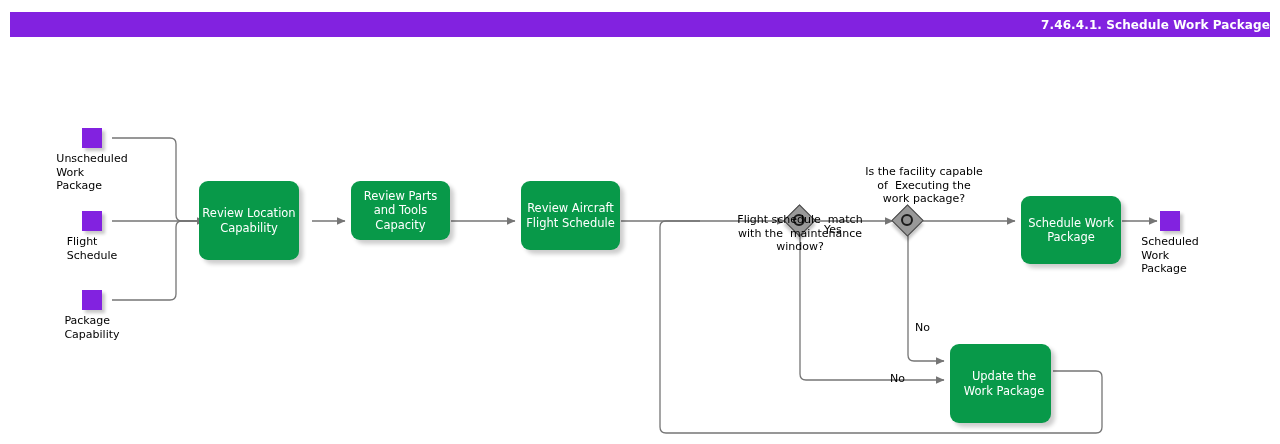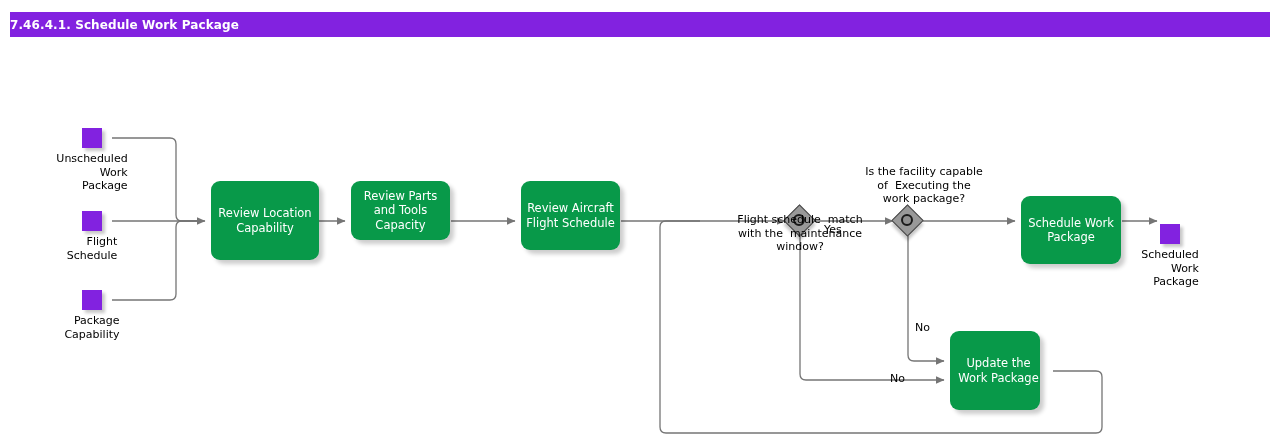--- a/index.html
+++ b/index.html
@@ -22,21 +22,21 @@
   
   .title-bar {
     position: absolute;
     left: 10px;
     top: 12px;
     width: 1260px;
     height: 25px;
     background: #8222E0;
     display: flex;
     align-items: center;
-    justify-content: flex-start;
+    justify-content: flex-end;
   }
   .title-bar .title-text {
     color: #ffffff;
     font-size: 12px;
     font-weight: bold;
     font-family: "DejaVu Sans", sans-serif;
     letter-spacing: 0.1px;
   }
 
   
@@ -60,21 +60,21 @@
     height: 20px;
     background: #8222E0;
     box-shadow: 3px 3px 3px rgba(0,0,0,0.22);
   }
   .data-node .dn-label {
     position: absolute;
     top: 24px;
     left: 50%;
     transform: translateX(-50%);
     white-space: pre;
-    text-align: right;
+    text-align: left;
     font-size: 11px;
     line-height: 13.5px;
     color: #000000;
     font-family: "DejaVu Sans", sans-serif;
   }
 
   
   .task {
     position: absolute;
     background: #089949;
@@ -198,49 +198,49 @@
     <div class="dn-label">Flight
 Schedule</div>
   </div>
 
   <div class="data-node" style="left:82px; top:290px; width:20px; height:20px;">
     <div class="swatch"></div>
     <div class="dn-label">Package
 Capability</div>
   </div>
 
-  <div class="data-node" style="left:1160px; top:224px; width:20px; height:20px;">
+  <div class="data-node" style="left:1160px; top:211px; width:20px; height:20px;">
     <div class="swatch"></div>
     <div class="dn-label">Scheduled
 Work
 Package</div>
   </div>
 
-  <div class="task" style="left:211px; top:181px; width:108px; height:79px;">
+  <div class="task" style="left:199px; top:181px; width:100px; height:79px;">
     <span class="task-label">Review Location
 Capability</span>
   </div>
 
   <div class="task" style="left:351px; top:181px; width:99px; height:59px;">
     <span class="task-label">Review Parts
 and Tools
 Capacity</span>
   </div>
 
   <div class="task" style="left:521px; top:181px; width:99px; height:69px;">
     <span class="task-label">Review Aircraft
 Flight Schedule</span>
   </div>
 
   <div class="task" style="left:1021px; top:196px; width:100px; height:68px;">
     <span class="task-label">Schedule Work
 Package</span>
   </div>
 
-  <div class="task" style="left:950px; top:331px; width:90px; height:79px;padding-left:7px;">
+  <div class="task" style="left:950px; top:344px; width:101px; height:79px;padding-left:7px;">
     <span class="task-label">Update the
 Work Package</span>
   </div>
 
   <div class="gateway" style="left:785px; top:206px;">
     <div class="gw-diamond"></div>
     <div class="gw-ring"></div>
   </div>
   <div class="gw-caption" style="left:700px; top:165px; width:200px;margin-top:48px;">Flight schedule  match
 with the  maintenance

